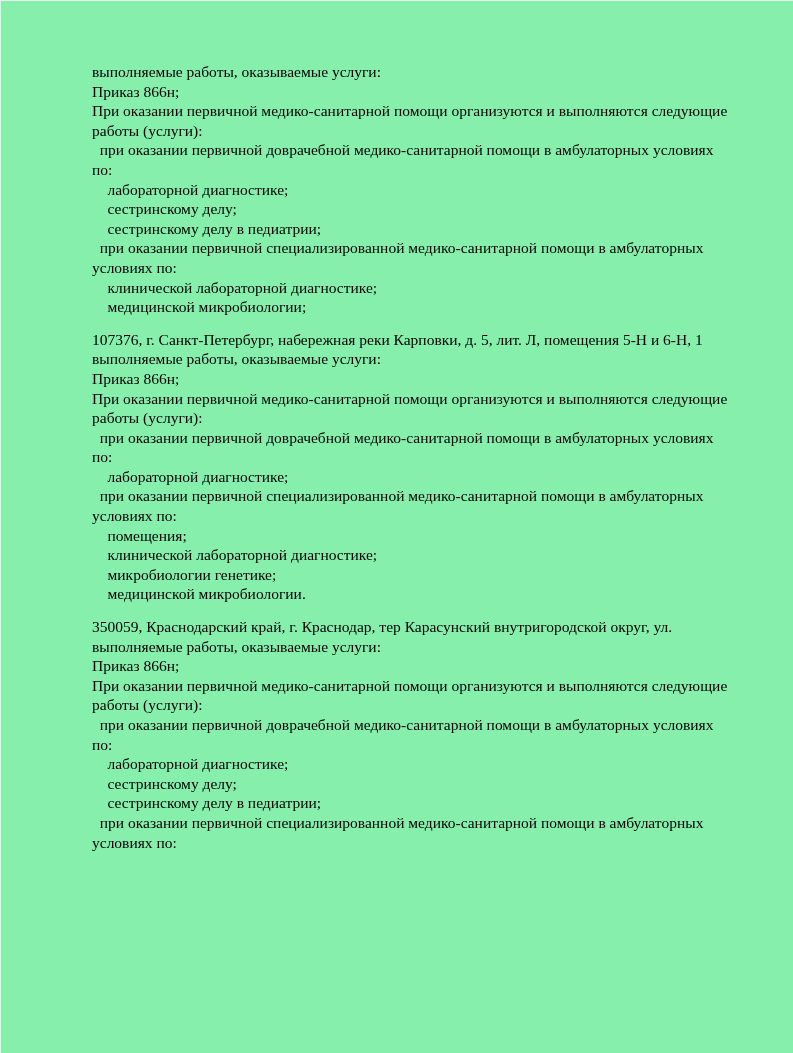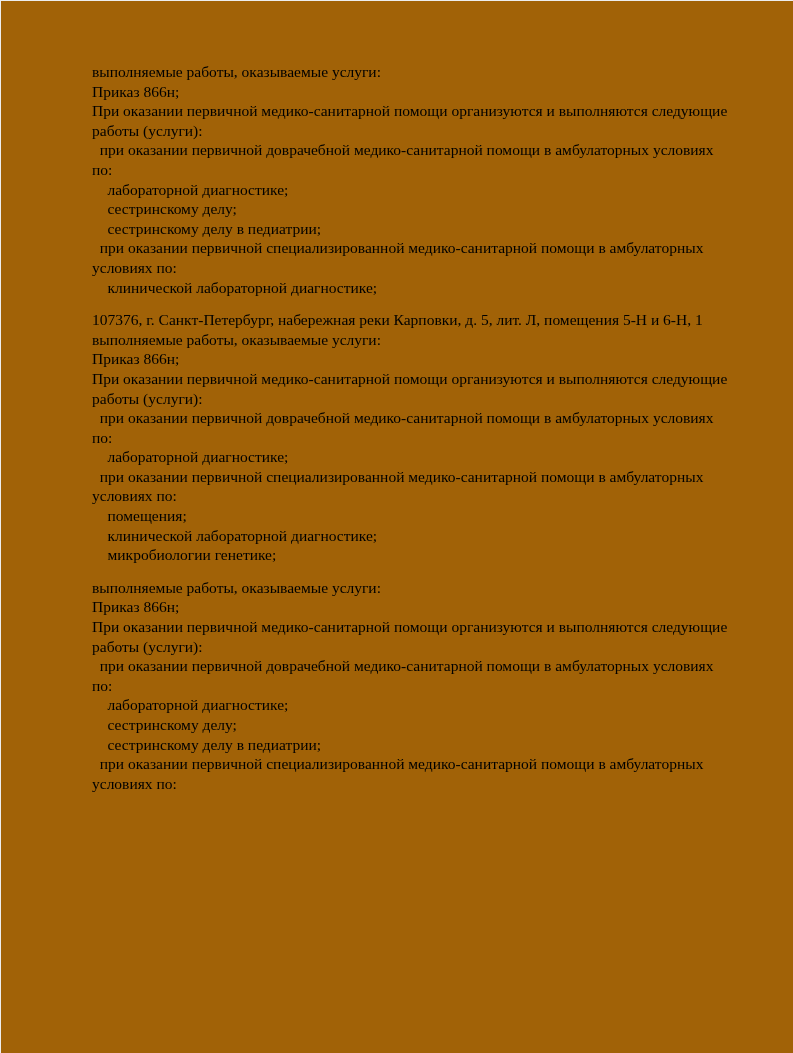--- a/index.html
+++ b/index.html
@@ -16,21 +16,21 @@
     line-height: 19.6px;
     color: #000000;
   }
   .page {
     position: relative;
     width: 793px;
     height: 1053px;
     box-sizing: border-box;
     border-top: 1px solid #ededed;
     border-left: 1px solid #ededed;
-    background: #a16207;
+    background: #86efac;
   }
   .doc {
     box-sizing: border-box;
     padding: 61px 36px 0 91px;
   }
   .block + .block {
     margin-top: 13px;
   }
   .line {
     white-space: pre;
@@ -48,37 +48,40 @@
         <div class="line">При оказании первичной медико-санитарной помощи организуются и выполняются следующие</div>
         <div class="line">работы (услуги):</div>
         <div class="line">  при оказании первичной доврачебной медико-санитарной помощи в амбулаторных условиях</div>
         <div class="line">по:</div>
         <div class="line">    лабораторной диагностике;</div>
         <div class="line">    сестринскому делу;</div>
         <div class="line">    сестринскому делу в педиатрии;</div>
         <div class="line">  при оказании первичной специализированной медико-санитарной помощи в амбулаторных</div>
         <div class="line">условиях по:</div>
         <div class="line">    клинической лабораторной диагностике;</div>
+        <div class="line">    медицинской микробиологии;</div>
       </div>
       <div class="block">
         <div class="line">107376, г. Санкт-Петербург, набережная реки Карповки, д. 5, лит. Л, помещения 5-Н и 6-Н, 1</div>
         <div class="line">выполняемые работы, оказываемые услуги:</div>
         <div class="line">Приказ 866н;</div>
         <div class="line">При оказании первичной медико-санитарной помощи организуются и выполняются следующие</div>
         <div class="line">работы (услуги):</div>
         <div class="line">  при оказании первичной доврачебной медико-санитарной помощи в амбулаторных условиях</div>
         <div class="line">по:</div>
         <div class="line">    лабораторной диагностике;</div>
         <div class="line">  при оказании первичной специализированной медико-санитарной помощи в амбулаторных</div>
         <div class="line">условиях по:</div>
         <div class="line">    помещения;</div>
         <div class="line">    клинической лабораторной диагностике;</div>
         <div class="line">    микробиологии генетике;</div>
+        <div class="line">    медицинской микробиологии.</div>
       </div>
       <div class="block">
+        <div class="line">350059, Краснодарский край, г. Краснодар, тер Карасунский внутригородской округ, ул.</div>
         <div class="line">выполняемые работы, оказываемые услуги:</div>
         <div class="line">Приказ 866н;</div>
         <div class="line">При оказании первичной медико-санитарной помощи организуются и выполняются следующие</div>
         <div class="line">работы (услуги):</div>
         <div class="line">  при оказании первичной доврачебной медико-санитарной помощи в амбулаторных условиях</div>
         <div class="line">по:</div>
         <div class="line">    лабораторной диагностике;</div>
         <div class="line">    сестринскому делу;</div>
         <div class="line">    сестринскому делу в педиатрии;</div>
         <div class="line">  при оказании первичной специализированной медико-санитарной помощи в амбулаторных</div>

